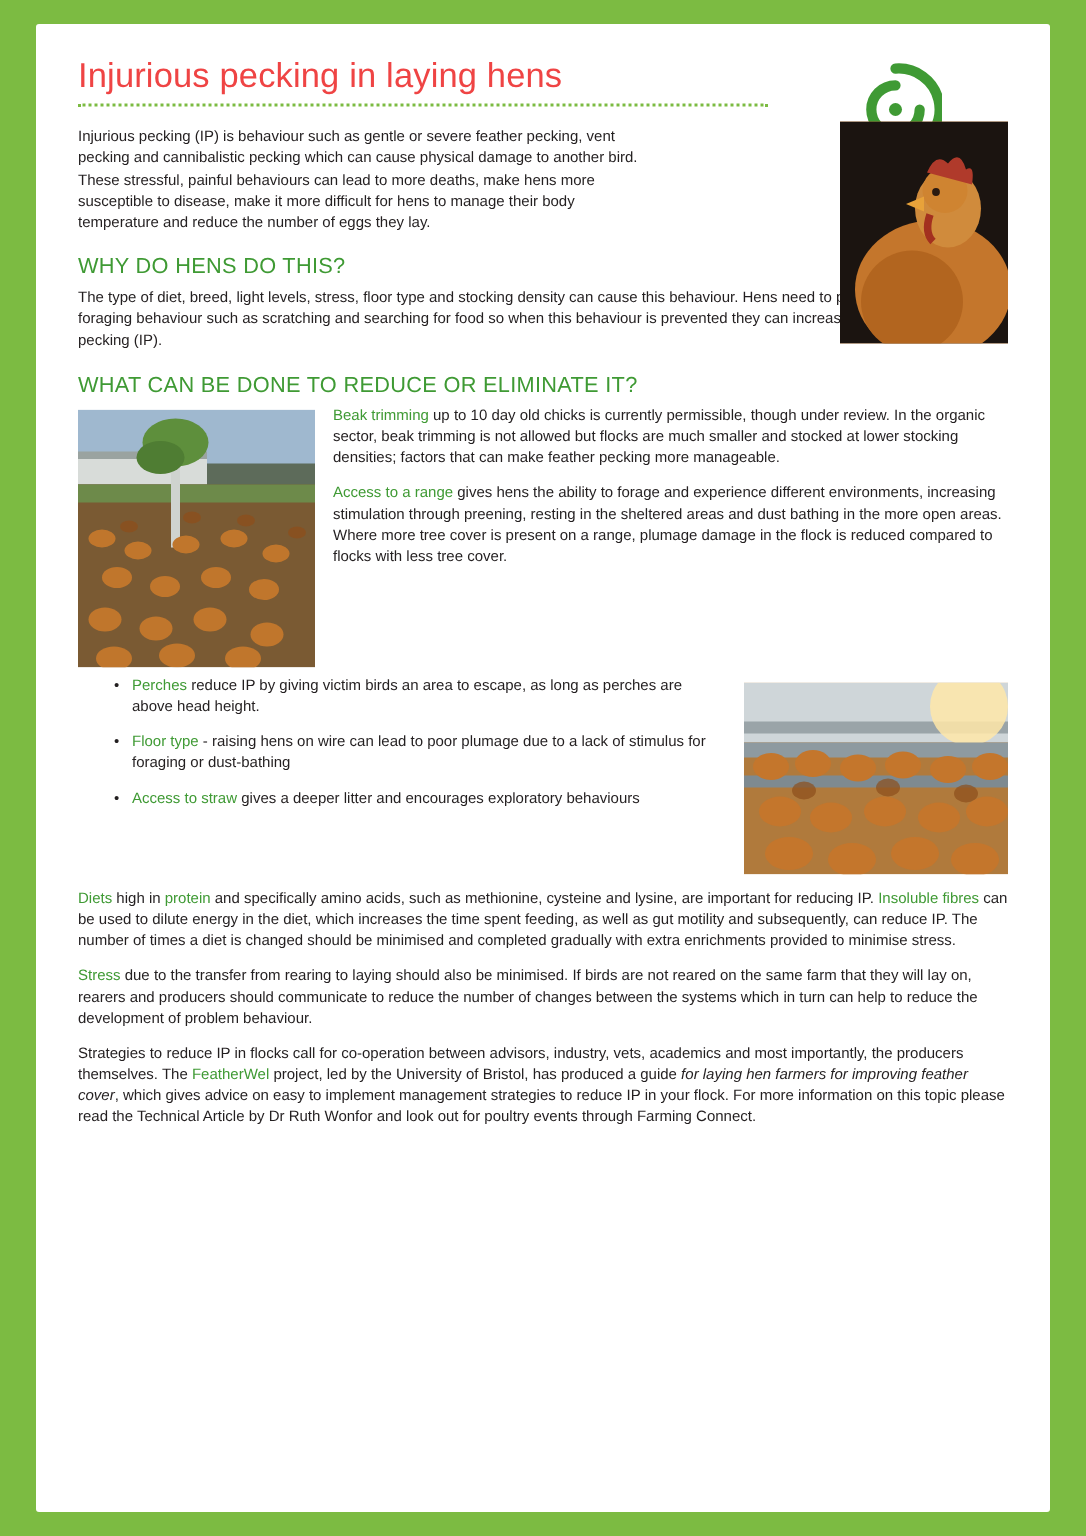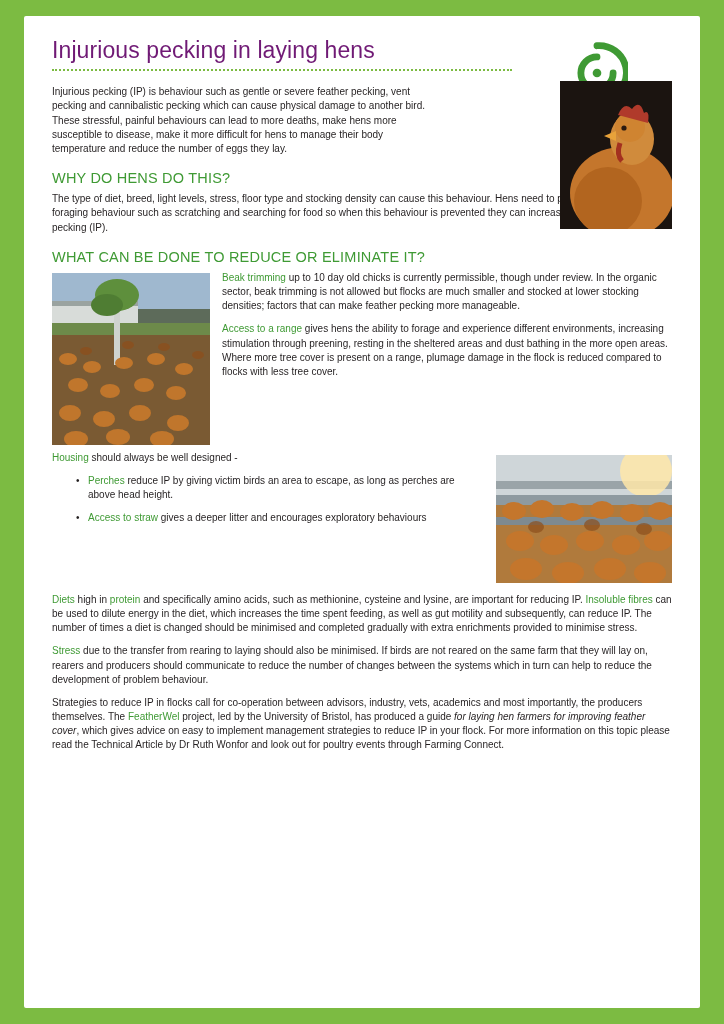--- a/index.html
+++ b/index.html
@@ -13,21 +13,21 @@
   }
   .page {
     position: absolute;
     top: 16px; left: 24px;
     width: 676px; height: 992px;
     background: #ffffff;
     border-radius: 2px;
     padding: 22px 28px 10px 28px;
   }
   .title {
-    color: #701a75;
+    color: #ef4444;
     font-size: 23px;
     font-weight: normal;
     letter-spacing: 0.1px;
     margin: 0 0 6px 0;
     line-height: 1.1;
   }
   .dotted {
     border-bottom: 2px dotted #7cbb42;
     width: 460px;
     margin: 6px 0 14px 0;
@@ -219,29 +219,29 @@
             <ellipse cx="154" cy="118" rx="16" ry="11"></ellipse>
         </g>
         <g fill="#8d4f1c" opacity="0.7">
           <ellipse cx="40" cy="72" rx="8" ry="6"></ellipse>
             <ellipse cx="96" cy="70" rx="8" ry="6"></ellipse>
           <ellipse cx="148" cy="74" rx="8" ry="6"></ellipse>
         </g>
       </svg>
     </div>
 
-    <p>
-      <span class="green">Housing</span><span> should always be well designed -</span>
-    </p>
 
     <ul class="bullets">
       <li>
         <span class="green">Perches</span><span> reduce IP by giving victim birds an area to escape, as long as perches are above head height.</span>
       </li>
       <li>
+        <span class="green">Floor type</span><span> - raising hens on wire can lead to poor plumage due to a lack of stimulus for foraging or dust-bathing</span>
+      </li>
+      <li>
         <span class="green">Access to straw</span><span> gives a deeper litter and encourages exploratory behaviours</span>
       </li>
     </ul>
   </div>
 
   <p class="tail">
     <span class="green">Diets</span><span> high in </span><span class="green">protein</span><span> and specifically amino acids, such as methionine, cysteine and lysine, are important for reducing IP. </span><span class="green">Insoluble fibres</span><span> can be used to dilute energy in the diet, which increases the time spent feeding, as well as gut motility and subsequently, can reduce IP. The number of times a diet is changed should be minimised and completed gradually with extra enrichments provided to minimise stress.</span>
   </p>
 
   <p>

